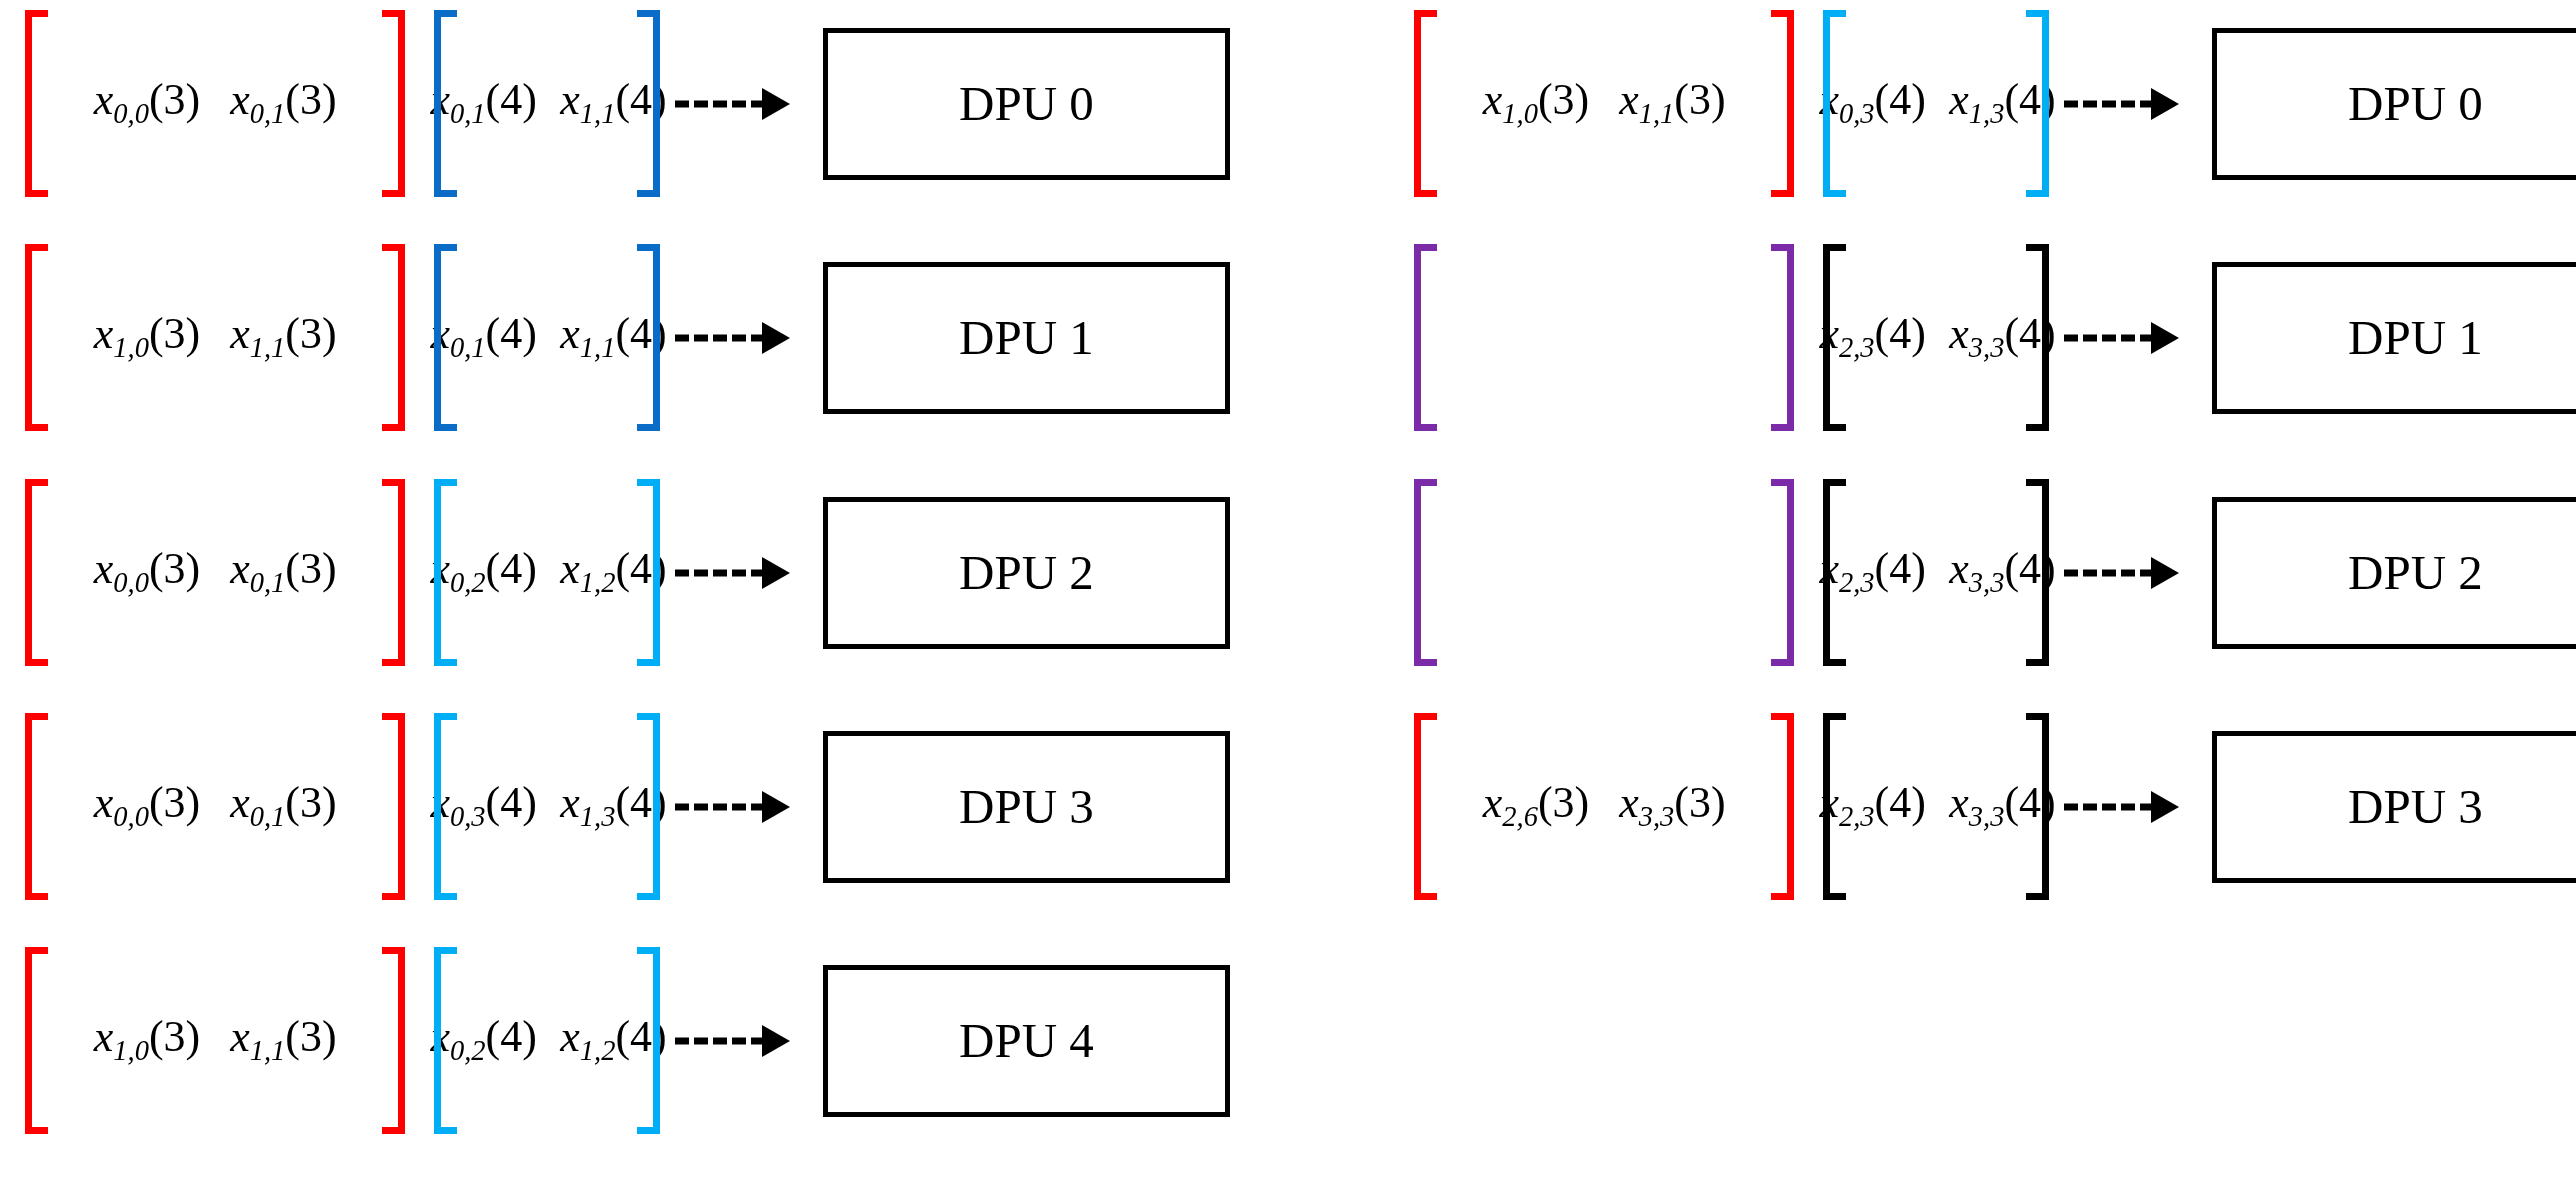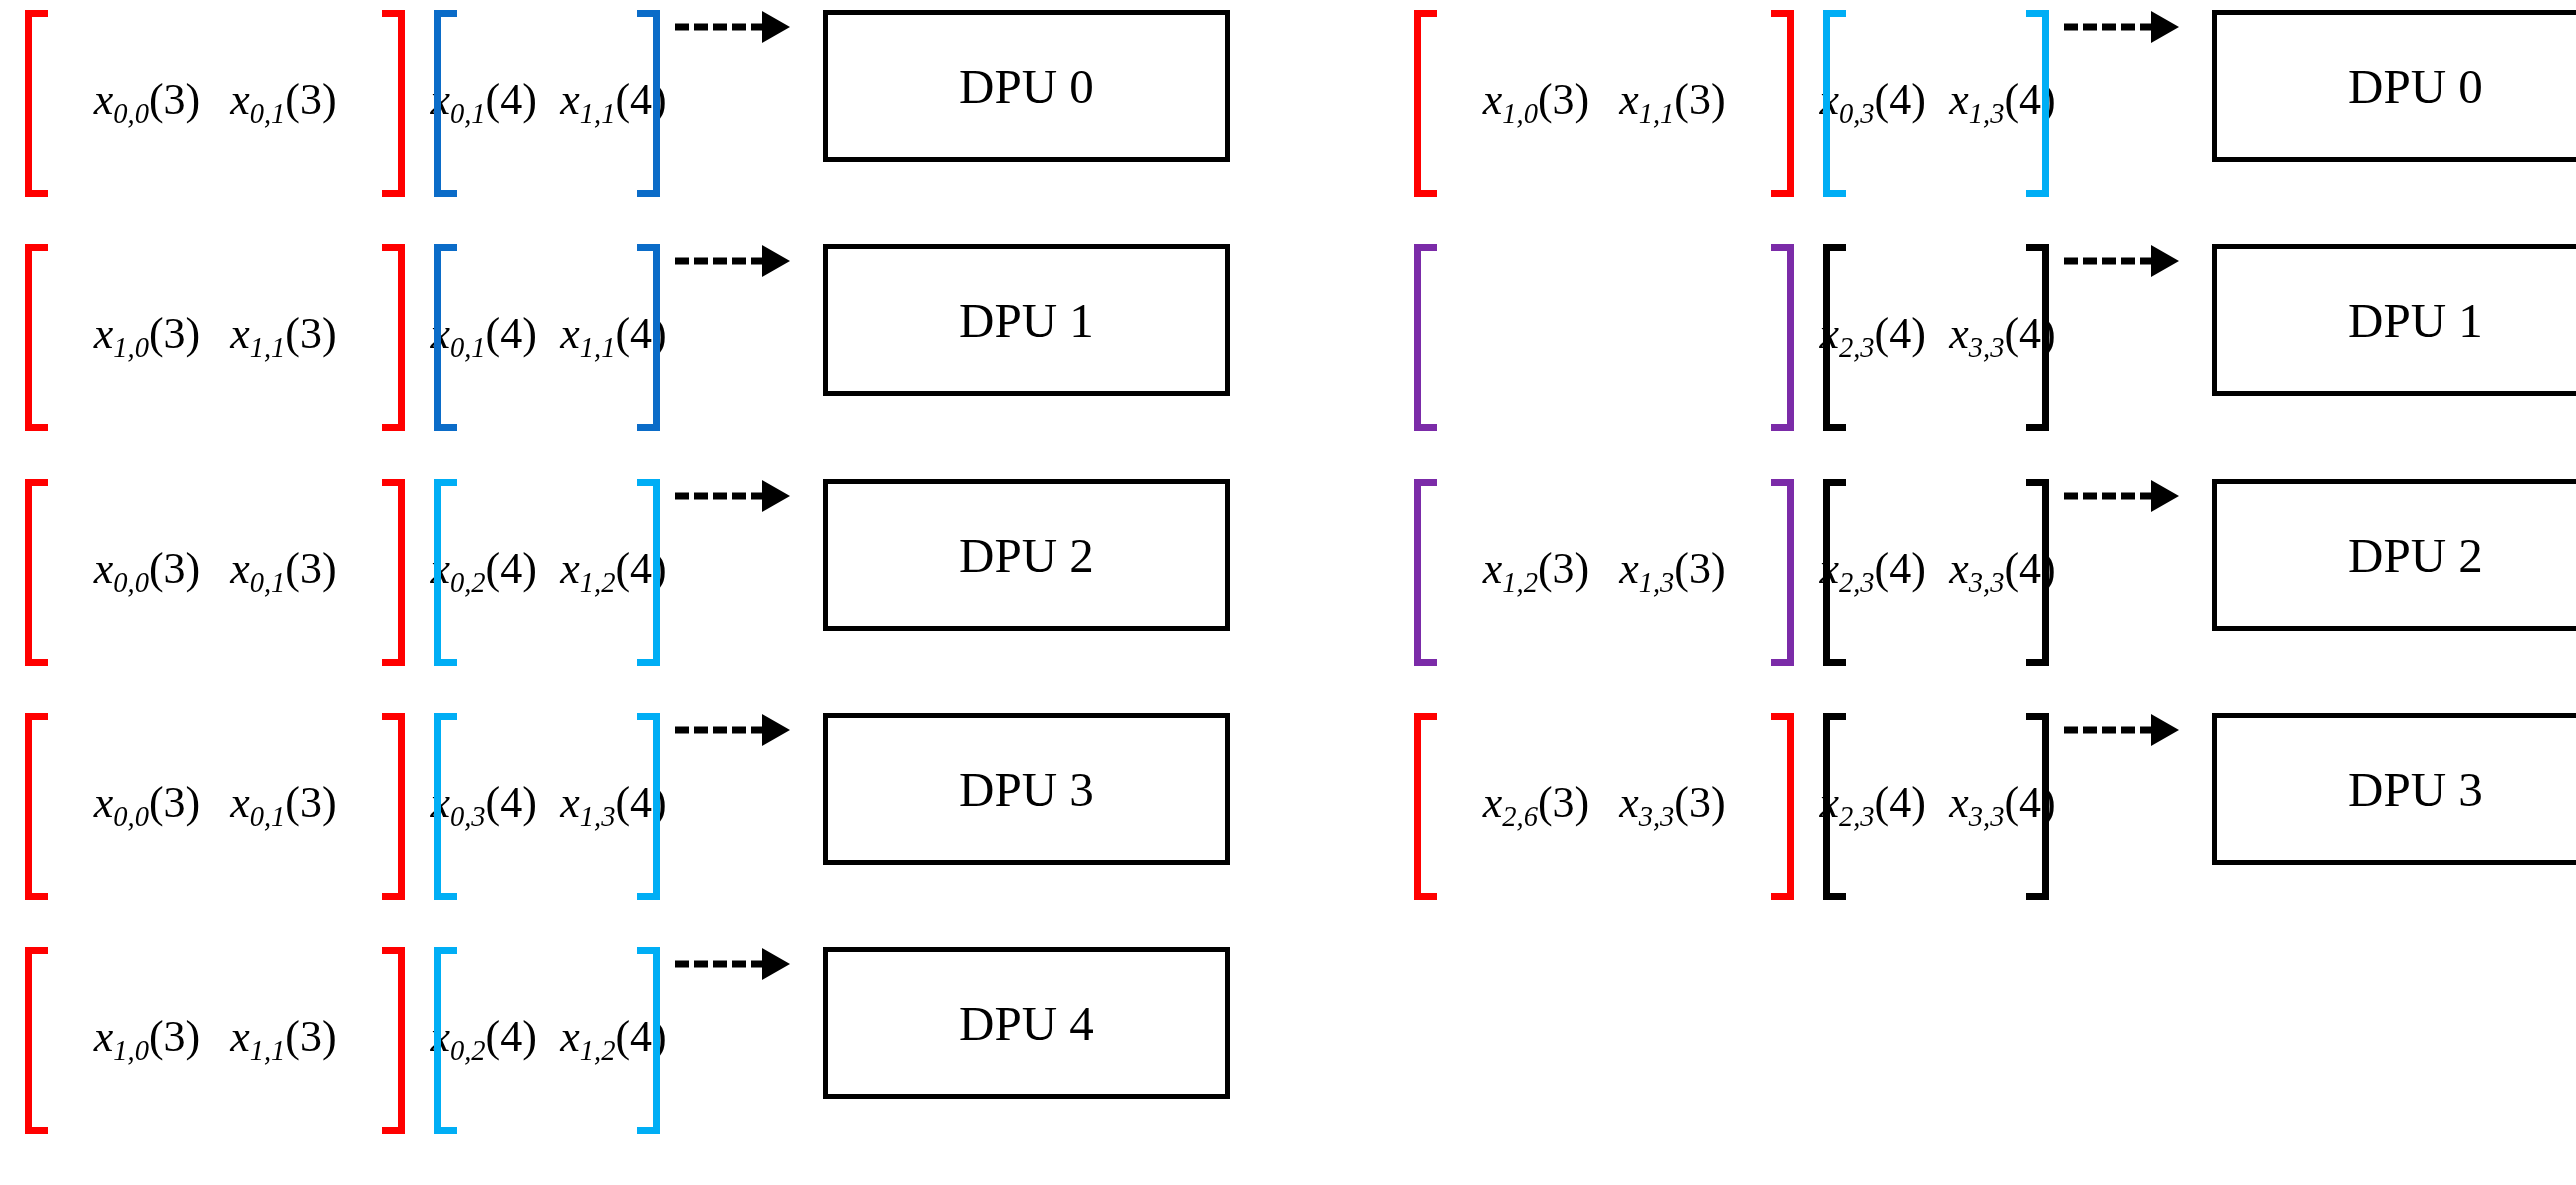--- a/index.html
+++ b/index.html
@@ -29,20 +29,21 @@
   }
   .panel-left  { left: 0px; }
   .panel-right { left: 1389px; }
 
   .row {
     position: absolute;
     left: 0;
     width: 1230px;
     height: 187px;
     display: flex;
+    align-items: center;
   }
 
   
   .matrix {
     position: relative;
     display: inline-flex;
     align-items: center;
     justify-content: center;
     box-sizing: border-box;
   }
@@ -366,24 +367,20 @@
         </div>
         <div style="width: 23.4px; flex: 0 0 auto;"></div>
         <div class="dpu-box">
           <div class="dpu-label">DPU 1</div>
         </div>
       </div>
       <div class="row" style="top: 479px;">
         <div style="width: 25px; flex: 0 0 auto;"></div>
         <div class="matrix mat-row">
           <div class="bracket left" style="border-color: rgb(123, 43, 168);"></div>
-          <div class="cells">
-            <div class="cell"><span class="var">x</span><span class="sub">1,2</span><span class="paren">(3)</span></div>
-            <div class="cell"><span class="var">x</span><span class="sub">1,3</span><span class="paren">(3)</span></div>
-          </div>
           <div class="bracket right" style="border-color: rgb(123, 43, 168);"></div>
         </div>
         <div style="width: 28.5px; flex: 0 0 auto;"></div>
         <div class="matrix mat-col">
           <div class="bracket left" style="border-color: rgb(0, 0, 0);"></div>
           <div class="cells">
             <div class="cell"><span class="var">x</span><span class="sub">2,3</span><span class="paren">(4)</span></div>
             <div class="cell"><span class="var">x</span><span class="sub">3,3</span><span class="paren">(4)</span></div>
           </div>
           <div class="bracket right" style="border-color: rgb(0, 0, 0);"></div>

